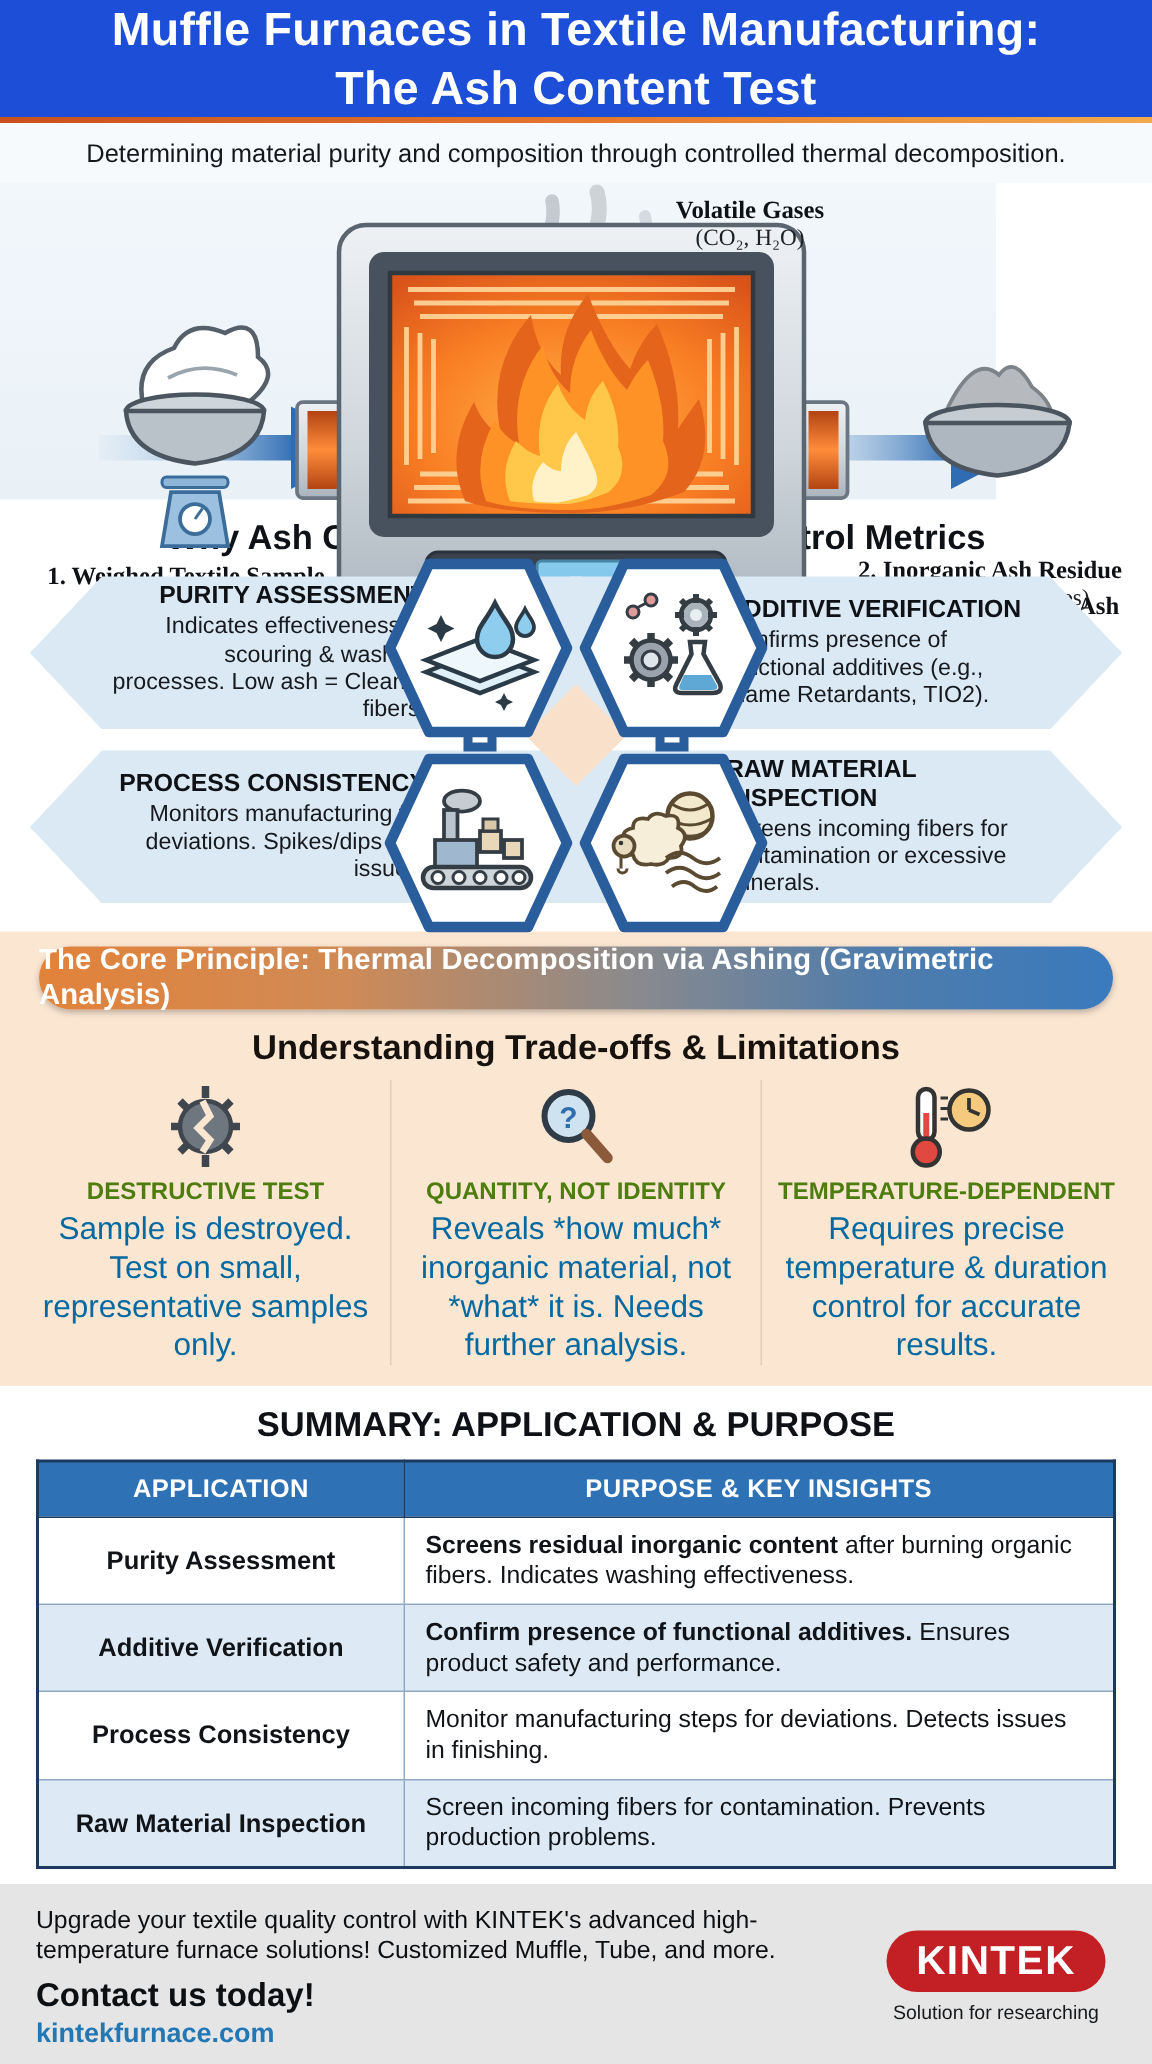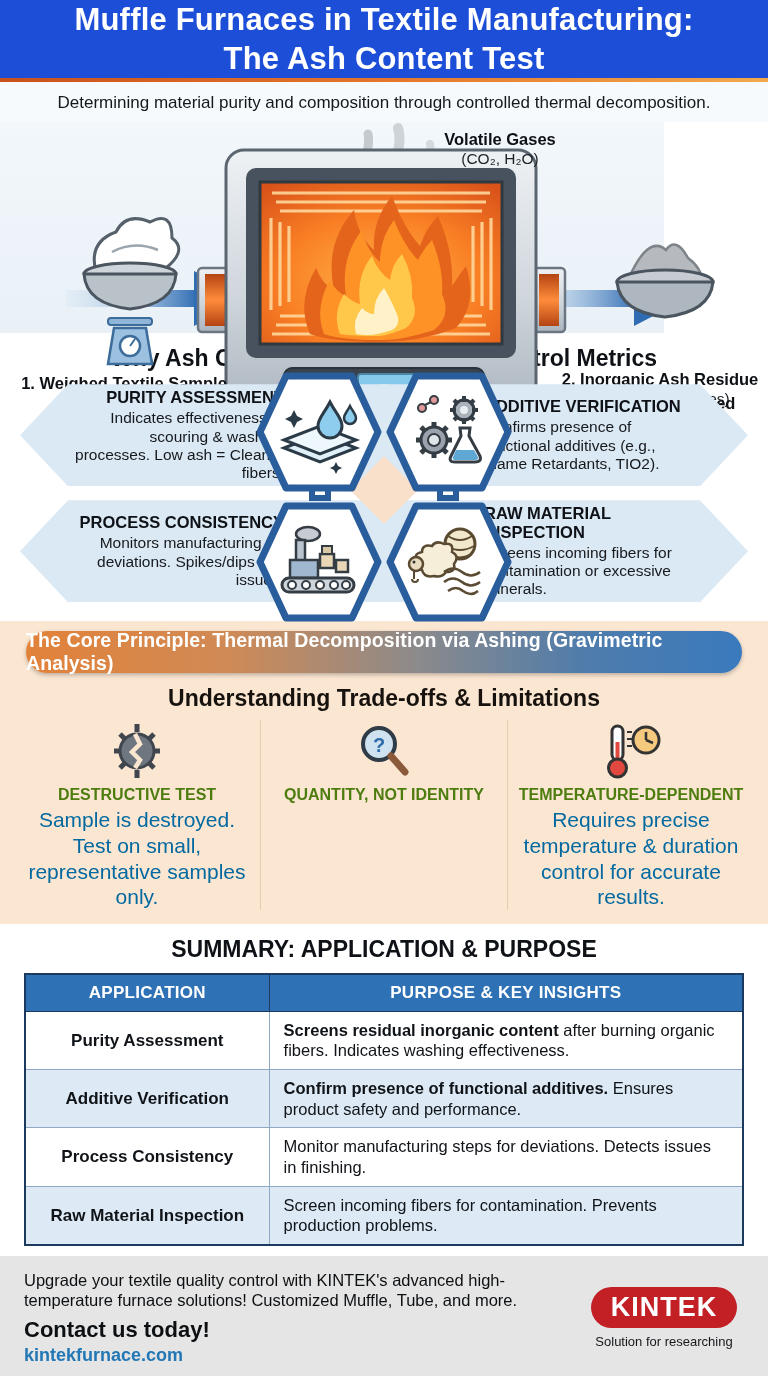--- a/index.html
+++ b/index.html
@@ -8,21 +8,21 @@
   .page { width:768px; height:1376px; overflow:hidden; background:#ffffff; display:flex; flex-direction:column; }
 
   
   .header { background:#1d4ed8; height:114px; display:flex; flex-direction:column; justify-content:center; align-items:center; text-align:center; }
   .header h1 { color:#fff; font-size:31px; line-height:1.26; font-weight:bold; letter-spacing:.2px; }
   .orange-bar { height:6px; background:linear-gradient(90deg,#c9511d,#e5762c,#f2a94c); }
   .subtitle-bar { background:#f7fafc; padding:11px 10px 9px; text-align:center; }
   .subtitle-bar span { font-size:17px; color:#14181c; }
 
   
-  .diagram { position:relative; width:664px; height:322px; background:linear-gradient(180deg,#f2f7fb,#e9f1f7); }
+  .diagram { position:relative; width:664px; height:322px; background:linear-gradient(180deg,#f2f7fb,#e9f1f7);font-family:Liberation Serif, serif; }
   .diagram svg.art { position:absolute; left:0; top:0; }
   .dlabel { position:absolute; text-align:center; line-height:1.18; }
   .dlabel .t { font-weight:bold; font-size:16.5px; color:#0e1116; display:block; }
   .dlabel .s { font-size:15.5px; color:#1c2126; display:block; }
   .lbl-volatile { left:420px; top:8px; width:160px; }
   .lbl-step1 { left:18px; top:252px; width:212px; }
   .lbl-step2 { left:560px; top:212px; width:200px;margin-top:36px; }
   .lbl-step3 { left:636px; top:272px; width:112px; text-align:center; }
 
   
@@ -355,20 +355,21 @@
 
       <div class="tcol">
         <div class="ticon">
           <svg width="66" height="58" viewBox="0 0 66 58">
             <circle cx="28" cy="22" r="16" fill="#cfe2f0" stroke="#2f3b46" stroke-width="4"></circle>
             <text x="28" y="30" text-anchor="middle" font-size="20" font-weight="bold" fill="#2e6cab" font-family="Liberation Sans, sans-serif">?</text>
             <line x1="40" y1="34" x2="54" y2="50" stroke="#8a5a3b" stroke-width="7" stroke-linecap="round"></line>
           </svg>
         </div>
         <div class="tt">QUANTITY, NOT IDENTITY</div>
+        <div class="tx">Reveals *how much* inorganic material, not *what* it is. Needs further analysis.</div>
       </div>
 
       <div class="tcol">
         <div class="ticon">
           <svg width="70" height="58" viewBox="0 0 70 58">
             <rect x="16" y="4" width="11" height="34" rx="5.5" fill="#ffffff" stroke="#333" stroke-width="3"></rect>
             <rect x="19.5" y="20" width="4" height="18" fill="#e04840"></rect>
             <circle cx="21.5" cy="46" r="9" fill="#e04840" stroke="#333" stroke-width="3"></circle>
             <g stroke="#333" stroke-width="2">
                 <line x1="31" y1="10" x2="36" y2="10"></line>

